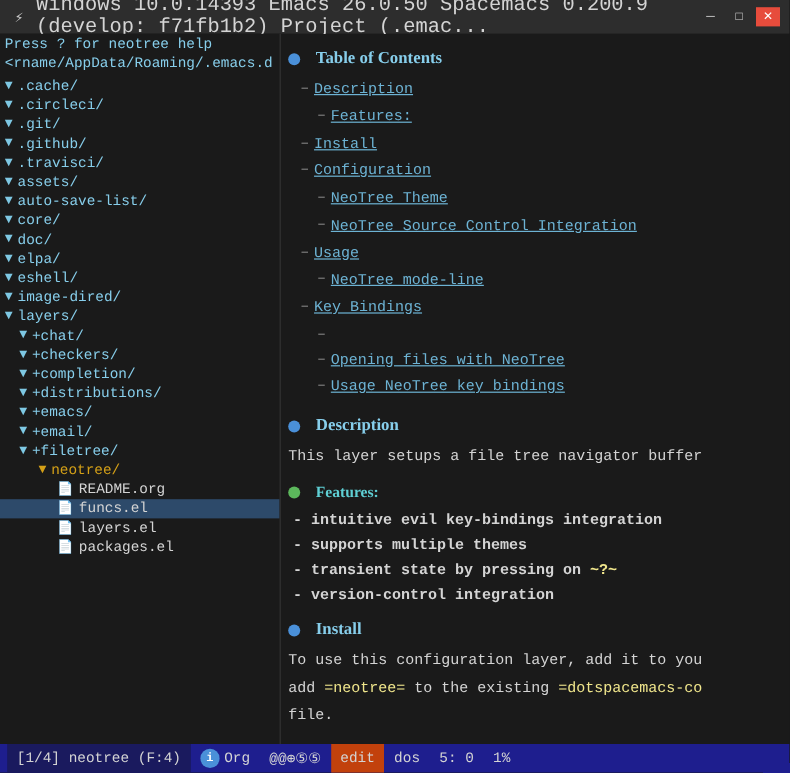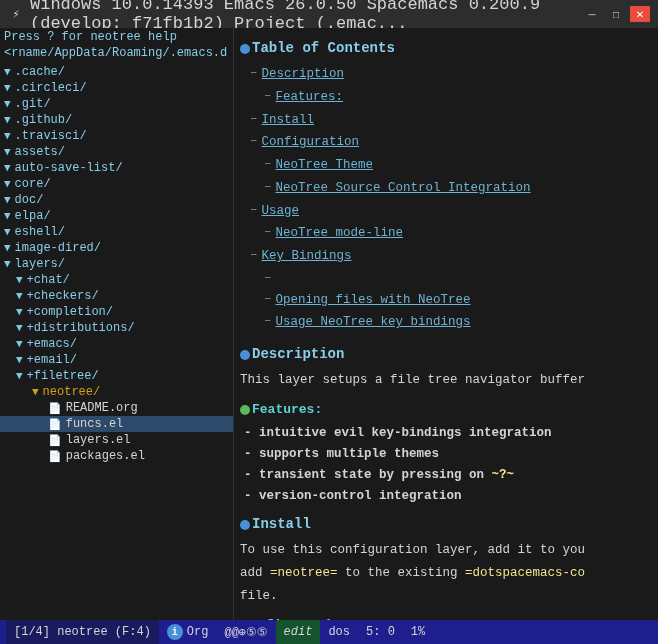--- a/index.html
+++ b/index.html
@@ -124,22 +124,23 @@
       font-size: 12.5px;
       line-height: 1.5;
     }
     #content::-webkit-scrollbar { width: 4px; }
     #content::-webkit-scrollbar-track { background: #1a1a1a; }
     #content::-webkit-scrollbar-thumb { background: #444; }
 
     .section-header {
       display: flex;
       align-items: center;
-      gap: 2px;
+      gap: 13px;
       margin: 6px 0 4px 0;
+      font-family: Liberation Serif, serif;
     }
     .bullet-blue {
       width: 10px;
       height: 10px;
       background: #4a90d9;
       border-radius: 50%;
       flex-shrink: 0;
     }
     .bullet-green {
       width: 10px;
@@ -209,21 +210,21 @@
       font-size: 12px;
       color: #d4d4d4;
     }
     .status-segment {
       padding: 0 8px;
       height: 100%;
       display: flex;
       align-items: center;
     }
     .status-segment.dark { background: #1a1a5e; }
-    .status-segment.mode { background: #14532d; font-style: italic; }
+    .status-segment.mode { background: #c2410c; }
     .status-icon-info {
       width: 16px;
       height: 16px;
       background: #4a90d9;
       border-radius: 50%;
       display: flex;
       align-items: center;
       justify-content: center;
       color: white;
       font-size: 10px;

